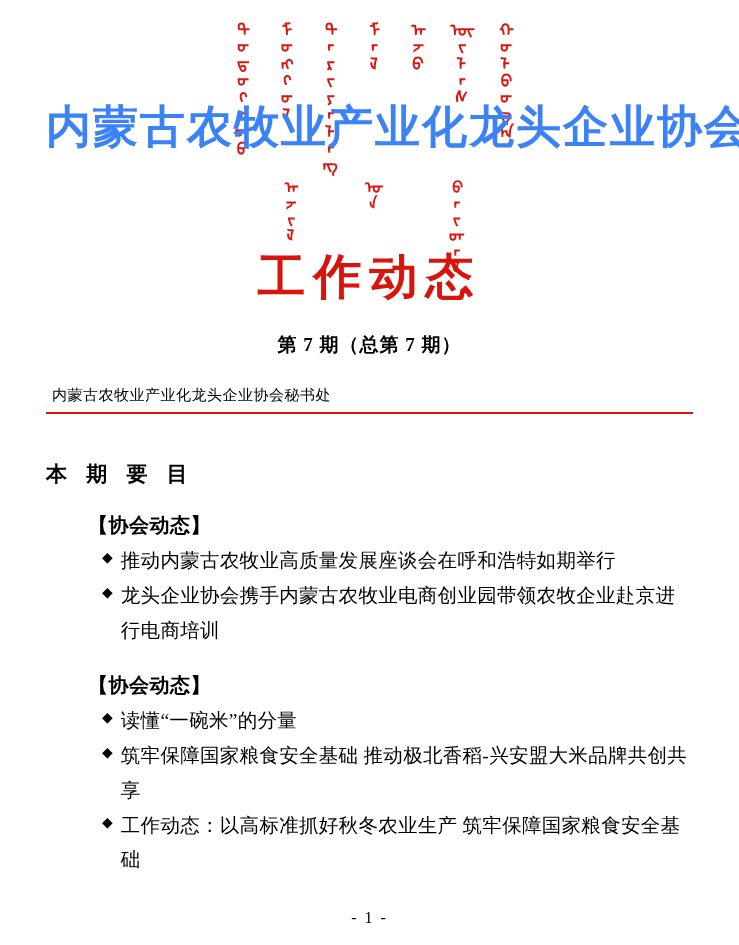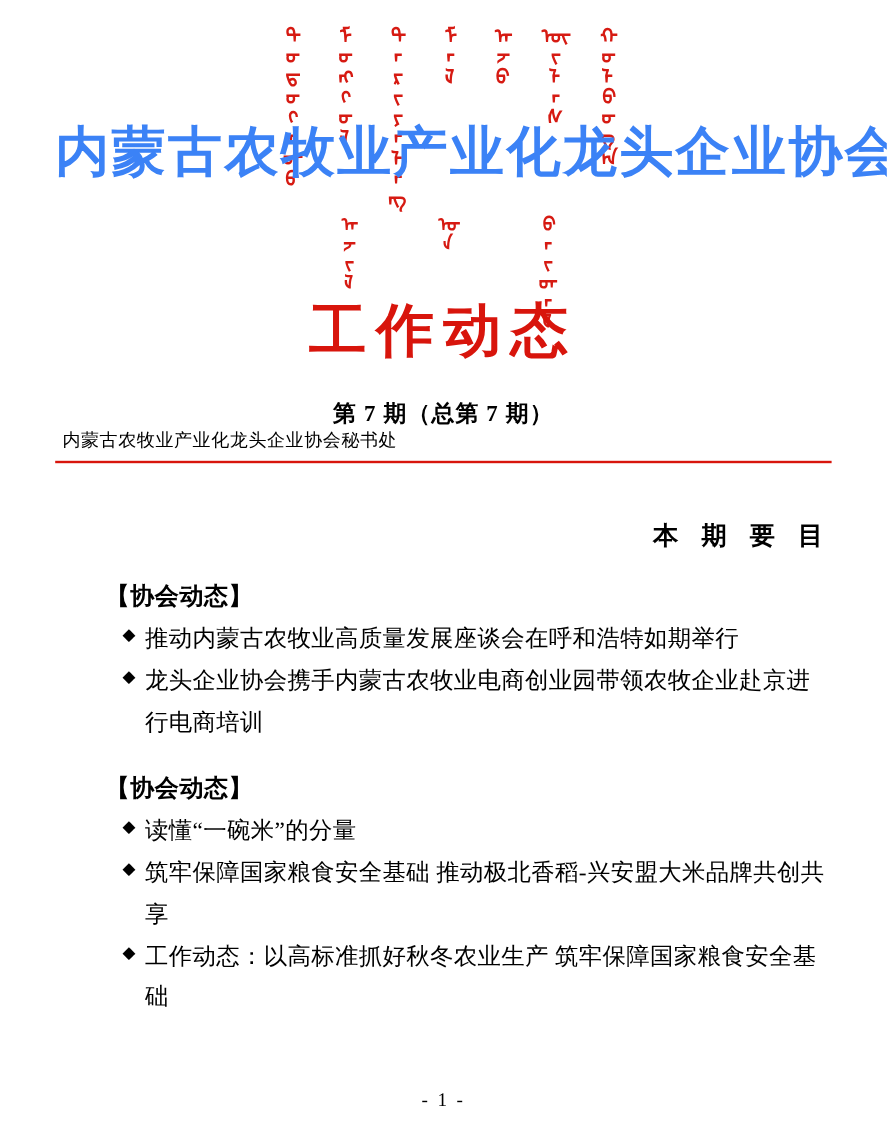--- a/index.html
+++ b/index.html
@@ -90,34 +90,35 @@
     margin-top: 30px;
     letter-spacing: 1px;
     font-family: "Liberation Serif", "DejaVu Serif", serif;
   }
 
   
   .byline {
     display: flex;
     justify-content: space-between;
     align-items: center;
+    margin-top: 28px;
     padding: 0 6px 7px 6px;
     font-size: 15px;
     letter-spacing: 0.5px;
   }
   .byline .right { padding-right: 30px; }
   .red-rule {
     height: 2px;
     background: #d8150c;
     margin: 0 0 0 0;
   }
 
   
   .contents-heading {
-    text-align: right;
+    text-align: left;
     font-size: 21px;
     font-weight: bold;
     letter-spacing: 7px;
     margin-top: 46px;
   }
 
   
   .section {
     margin-top: 18px;
     padding-left: 42px;

